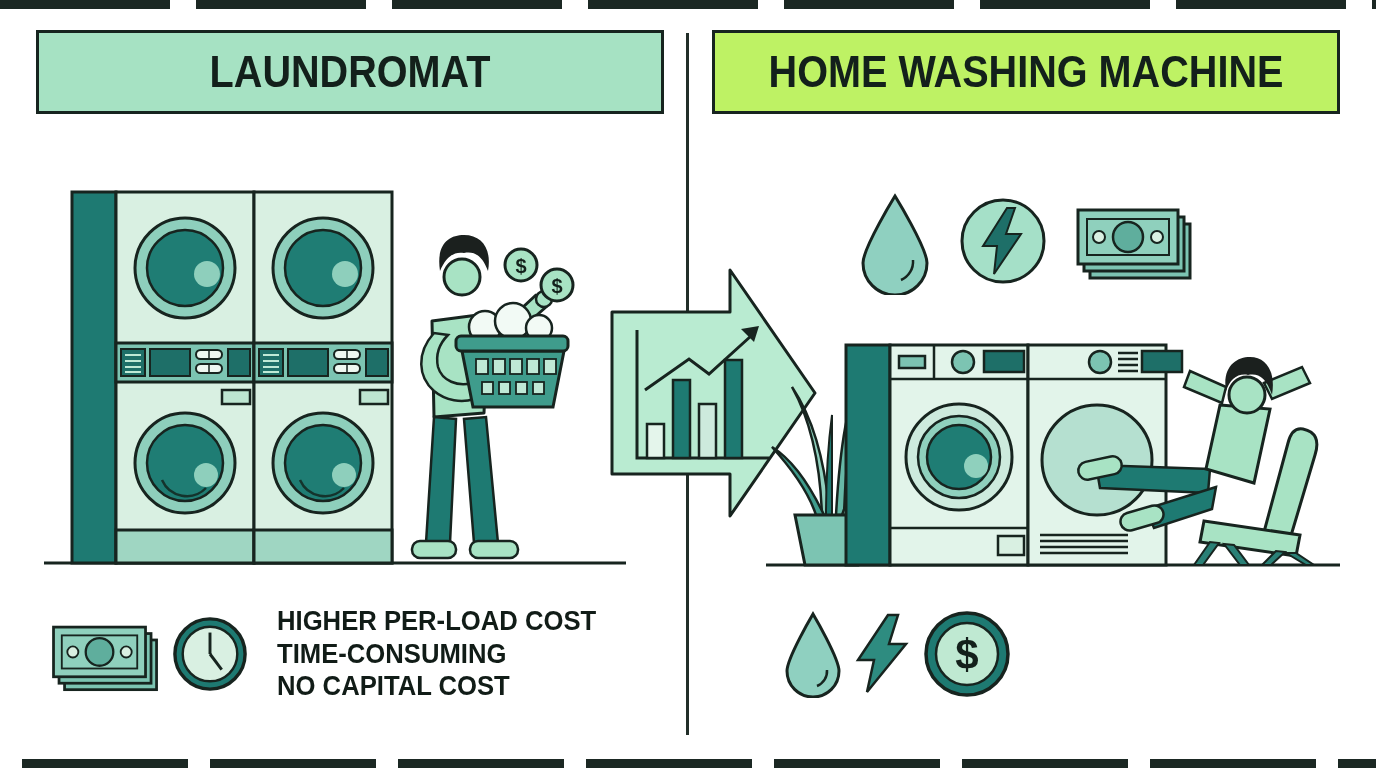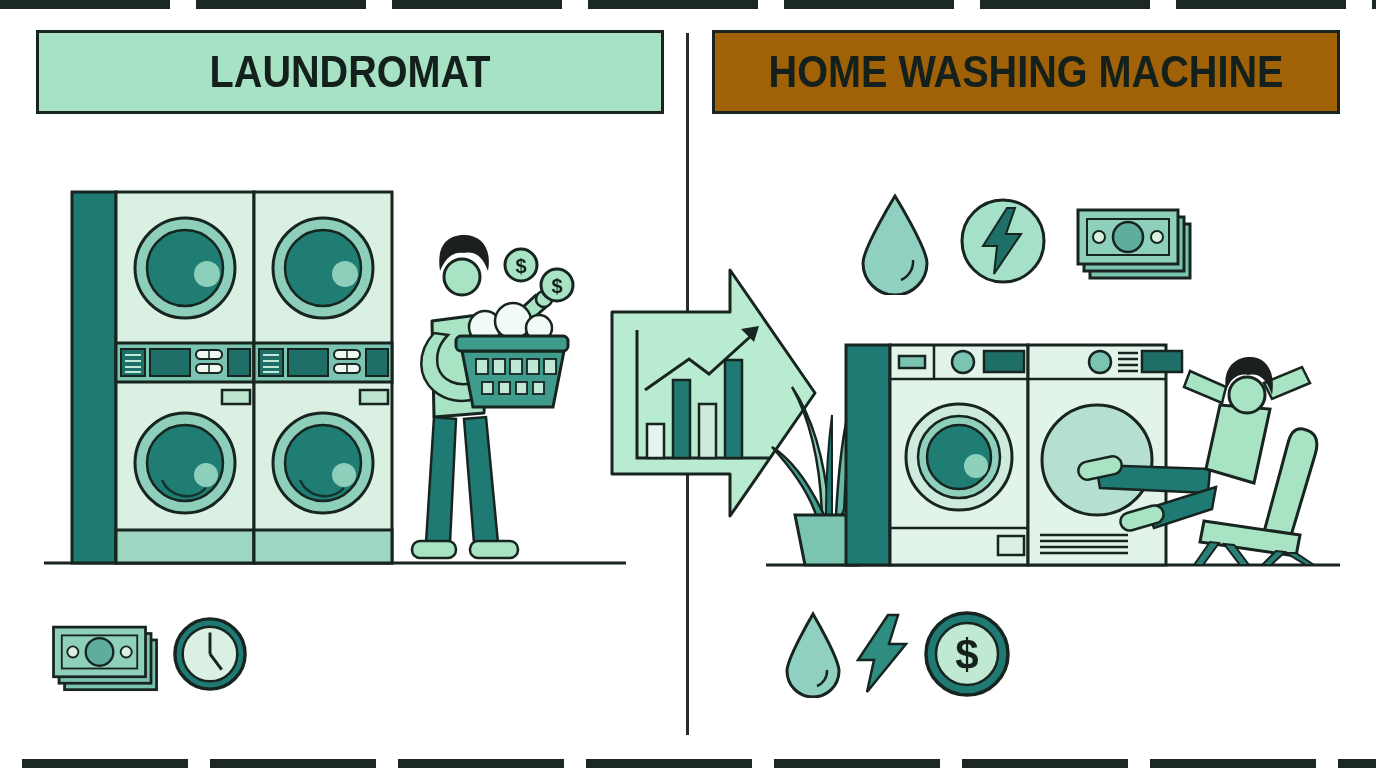--- a/index.html
+++ b/index.html
@@ -6,21 +6,21 @@
   body{width:1376px;height:768px;position:relative;overflow:hidden;
        font-family:"Liberation Sans","DejaVu Sans",sans-serif;}
   .abs{position:absolute;}
   .edge-strip{left:0;width:1376px;height:9px;
     background:repeating-linear-gradient(90deg,#1b2823 0 170px,rgba(27,40,35,0) 170px 196px);}
   .edge-top{top:0;}
   .edge-bottom{bottom:0;background:repeating-linear-gradient(90deg,rgba(27,40,35,0) 0 22px,#1b2823 22px 188px);}
   .banner{top:30px;height:84px;border:3px solid #17241f;box-sizing:border-box;
     display:flex;align-items:center;justify-content:center;}
   .banner-left{left:36px;width:628px;background:#a6e2c3;}
-  .banner-right{left:712px;width:628px;background:#a16207;}
+  .banner-right{left:712px;width:628px;background:#bef264;}
   .banner-title{font-size:44px;font-weight:bold;color:#13201b;letter-spacing:0px;
     transform:scaleX(.9);display:inline-block;white-space:nowrap;}
   .divider{left:686px;top:33px;width:3px;height:702px;background:#222e29;}
   .features{top:608px;display:flex;align-items:center;}
   .feature-text{display:flex;flex-direction:column;justify-content:center;}
   .feature-line{font-size:27px;line-height:32.5px;font-weight:bold;color:#111c17;
     transform:scaleX(.95);transform-origin:left center;white-space:nowrap;}
   svg{display:block;}
   text.coin-sym{font-family:"Liberation Sans","DejaVu Sans",sans-serif;font-weight:bold;fill:#13201b;}
 </style>
@@ -231,20 +231,25 @@
     <circle cx="56" cy="37" r="15" fill="#5fae9d" stroke="#17241f" stroke-width="2.5"></circle>
     <circle cx="27" cy="37" r="6" fill="#d9f0e2" stroke="#17241f" stroke-width="2"></circle>
     <circle cx="85" cy="37" r="6" fill="#d9f0e2" stroke="#17241f" stroke-width="2"></circle>
   </svg>
   <svg width="78" height="78" viewBox="0 0 80 80" style="margin-left:8px">
     <circle cx="40" cy="40" r="36" fill="#1e7a72" stroke="#17241f" stroke-width="3.5"></circle>
     <circle cx="40" cy="40" r="28" fill="#d9f0e2" stroke="#17241f" stroke-width="2.5"></circle>
     <line x1="40" y1="40" x2="40" y2="18" stroke="#17241f" stroke-width="3"></line>
     <line x1="40" y1="40" x2="52" y2="56" stroke="#17241f" stroke-width="3"></line>
   </svg>
+  <div class="feature-text" style="margin-left:28px">
+    <div class="feature-line">HIGHER PER-LOAD COST</div>
+    <div class="feature-line">TIME-CONSUMING</div>
+    <div class="feature-line">NO CAPITAL COST</div>
+  </div>
 </div>
 
 <div class="abs features" style="left:782px;width:590px;height:92px">
   <svg width="62" height="88" viewBox="0 0 62 88">
     <path d="M31,4 C31,4 5,48 5,61 a26,26 0 0 0 52,0 C57,48 31,4 31,4 Z" fill="#8fd0c0" stroke="#17241f" stroke-width="3"></path>
     <path d="M45,60 a16,16 0 0 1 -10,16" fill="none" stroke="#17241f" stroke-width="2.5"></path>
   </svg>
   <svg width="60" height="84" viewBox="0 0 60 84" style="margin-left:8px">
     <path d="M36,3 L6,48 h16 L15,80 L54,32 h-17 L46,3 Z" fill="#2e8c80" stroke="#17241f" stroke-width="2.5"></path>
   </svg>

